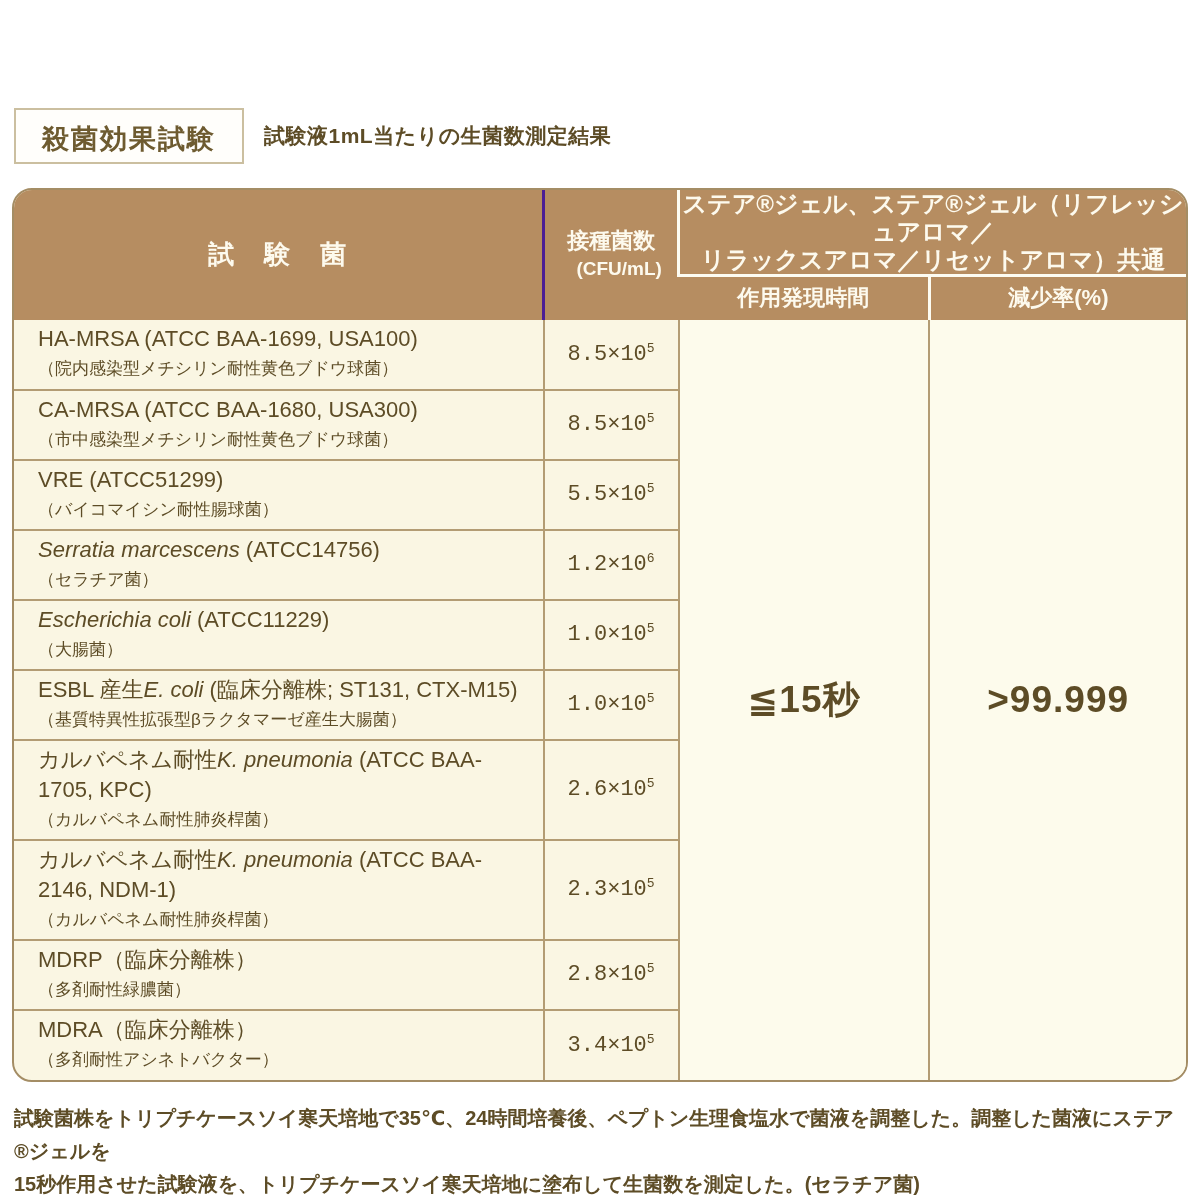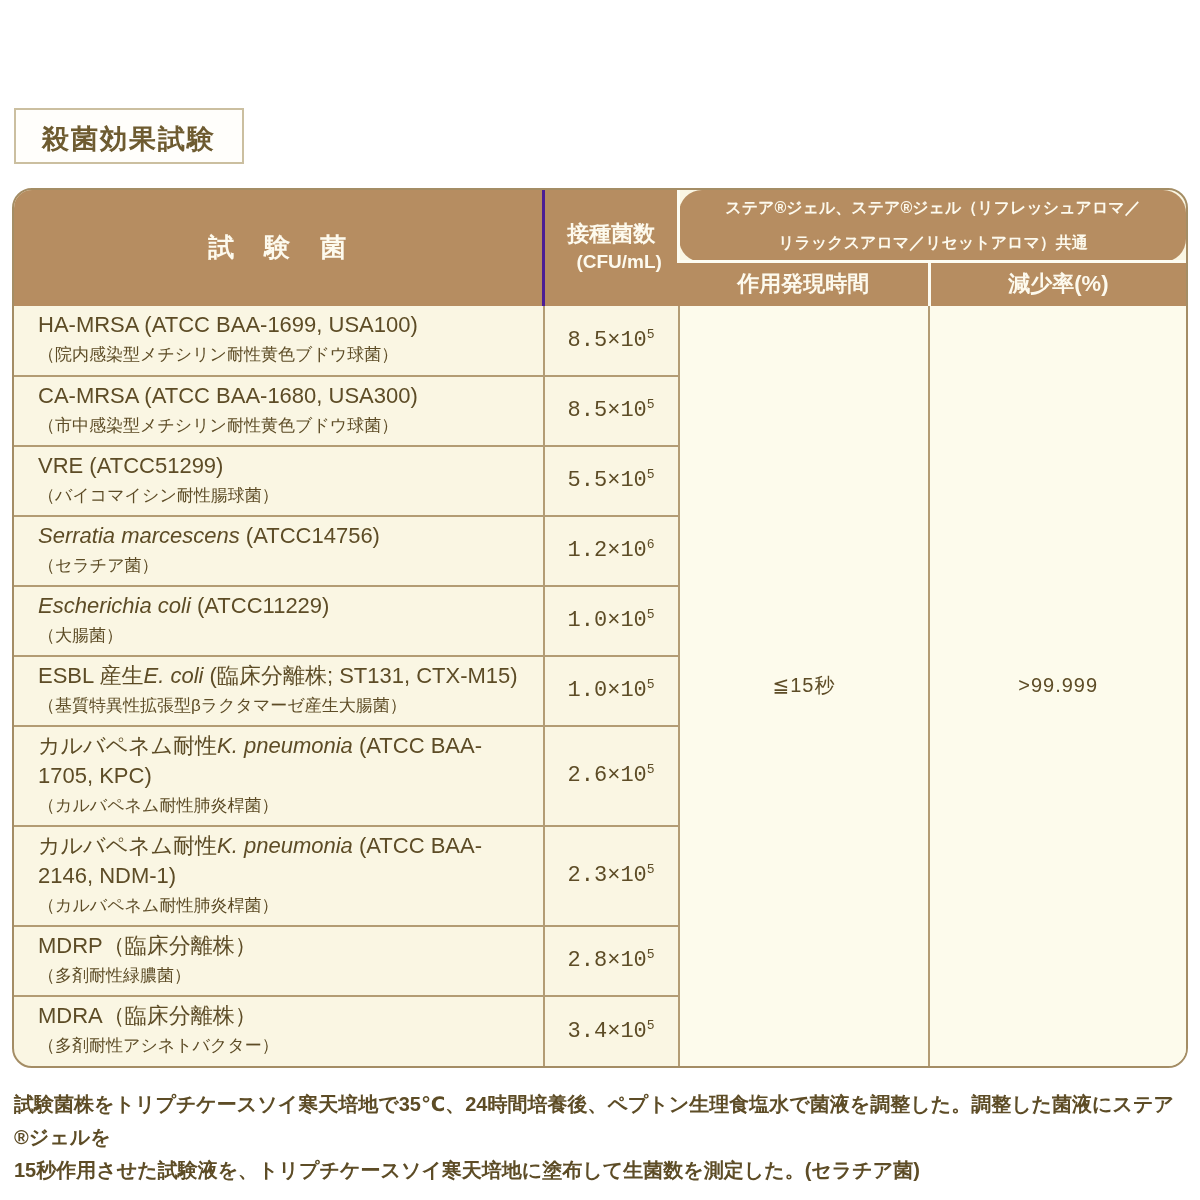--- a/index.html
+++ b/index.html
@@ -64,23 +64,22 @@
   thead tr.sub-row   { height: 44px; }
   .th-bacteria { font-size: 26px; letter-spacing: 2px; }
   .th-inoculum {
     border-left: 3px solid #4c1d95;
     font-size: 22px;
     line-height: 28px;
   }
   .th-inoculum .cfu-unit { font-size: 19px; padding-left: 16px; }
   .th-group {
     border-left: 3px solid #fdfcf2;
-    font-size: 16px;
-    line-height: 35px;
-    border-radius: 23px;
+    font-size: 24px;
+    line-height: 28px;
   }
   .th-onset, .th-reduction {
     border-top: 3px solid #fdfcf2;
     font-size: 22px;
   }
   .th-reduction { border-left: 3px solid #fdfcf2; }
 
   tbody tr { height: 70px; }
   tbody td {
     border-top: 2px solid #b39c74;
@@ -100,38 +99,40 @@
     text-align: center;
     font-size: 22px;
     white-space: nowrap;
     font-family: Liberation Mono, monospace;
   }
   td.cell-cfu sup { font-size: 13px; }
   td.cell-merged {
     border-left: 2px solid #b39c74;
     background: #fdfbec;
     text-align: center;
-    font-size: 20px;
+    font-size: 37px;
     letter-spacing: 1px;
+    font-weight: bold;
   }
 
   
   .footnote {
     margin: 20px 14px 0 14px;
     font-size: 20px;
     font-weight: bold;
     line-height: 33px;
     color: #5d4c26;
   }
 </style>
 </head>
 <body>
 
 <div class="header-row">
   <div class="title-box">殺菌効果試験</div>
+  <div class="subtitle">試験液1mL当たりの生菌数測定結果</div>
 </div>
 
 <div class="table-wrap">
   <table>
     <colgroup>
       <col style="width:45.2%">
       <col style="width:11.5%">
       <col style="width:21.4%">
       <col style="width:21.9%">
     </colgroup>

